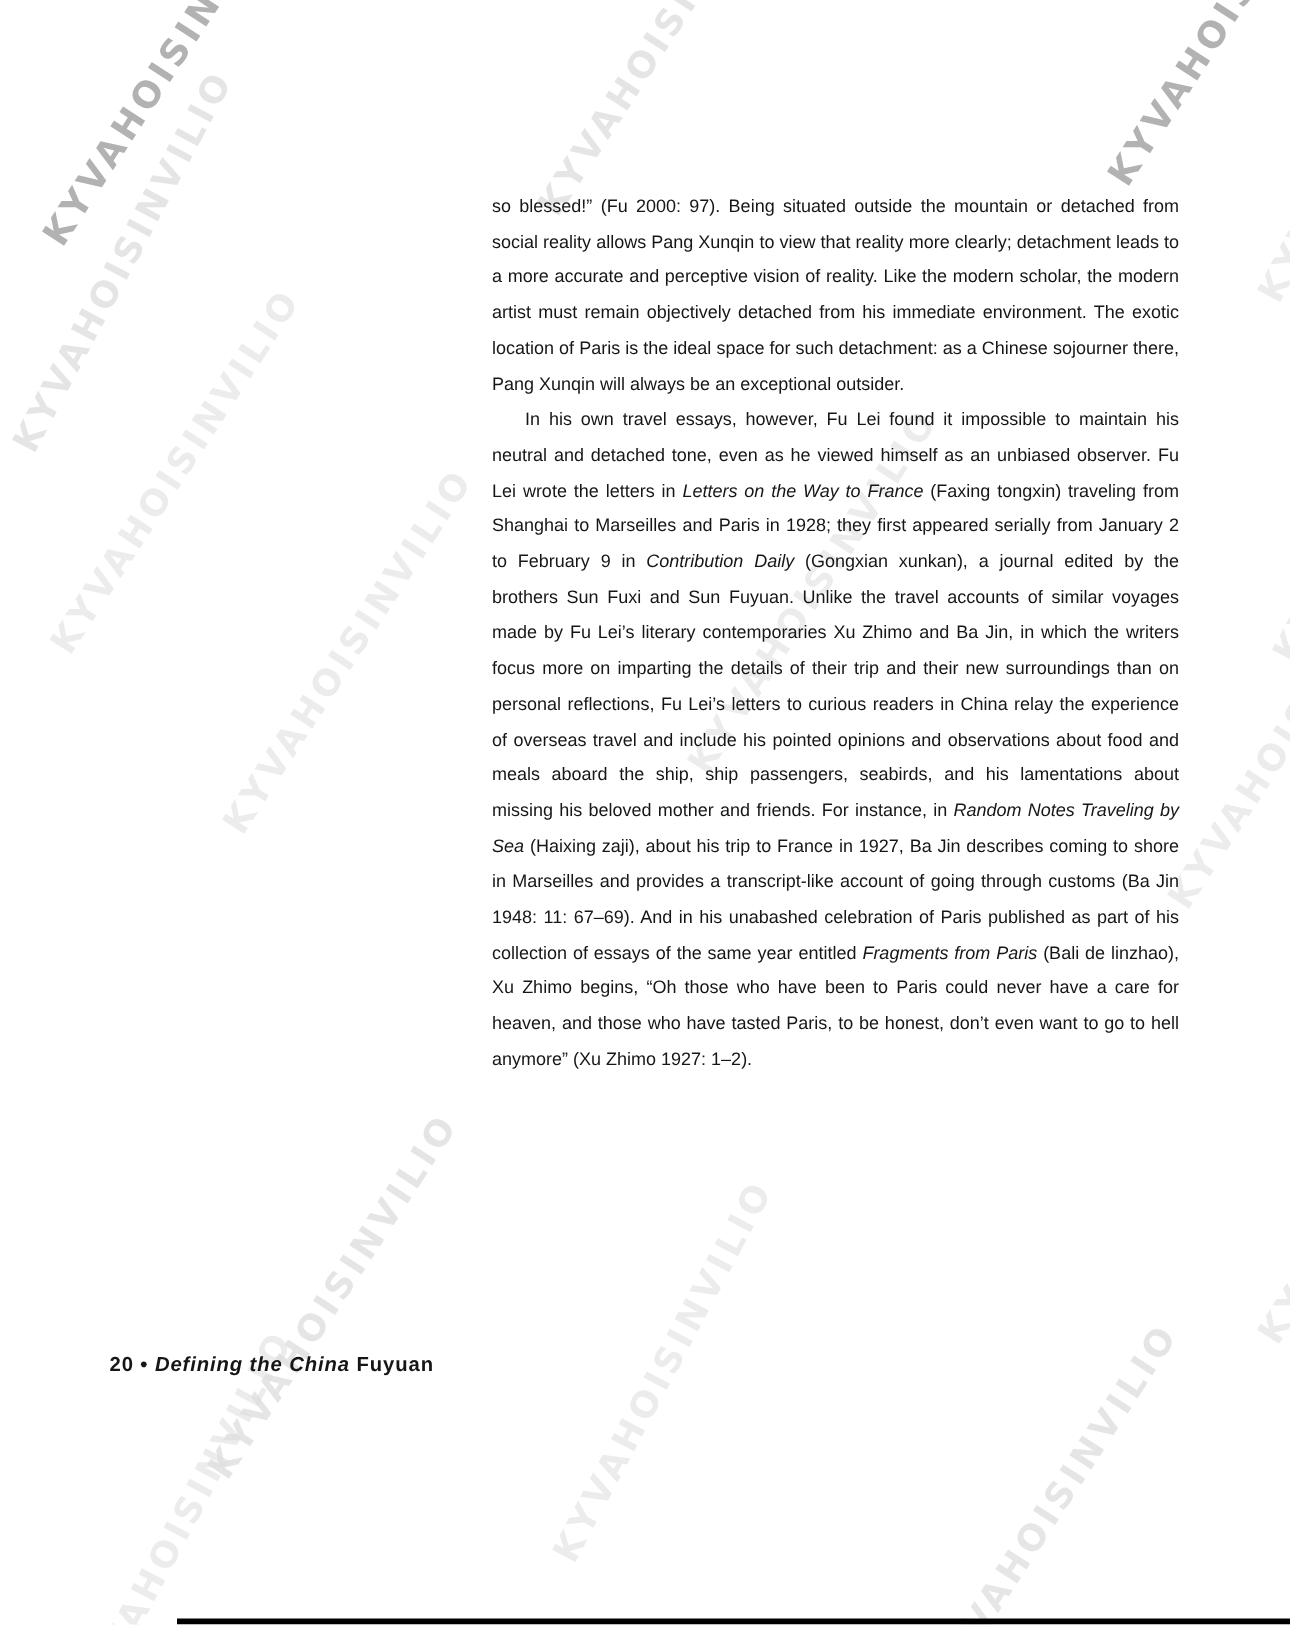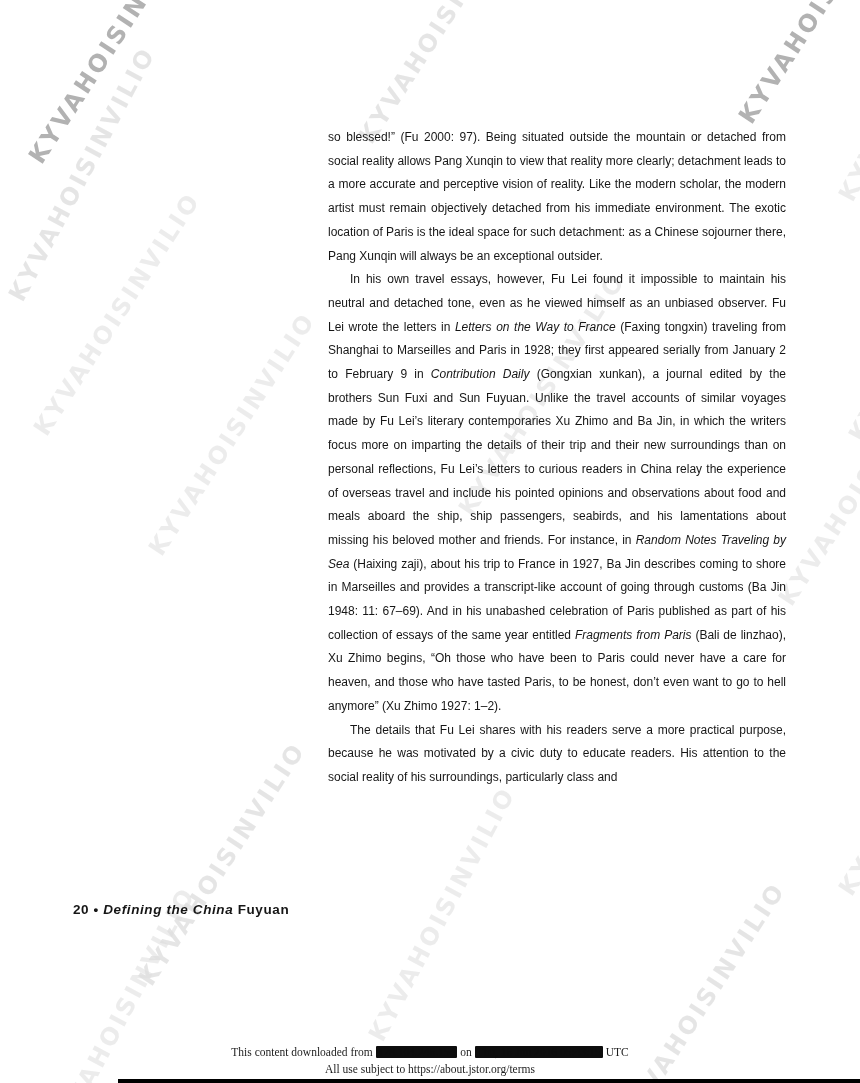--- a/index.html
+++ b/index.html
@@ -93,36 +93,25 @@
   <span class="wm faint" style="left:720px;  top:470px;  transform:rotate(-57deg);">KYVAHOISINVILIO</span>
   <span class="wm" style="left:80px;   top:850px;  transform:rotate(-57deg);">KYVAHOISINVILIO</span>
   <span class="wm faint" style="left:300px;  top:900px;  transform:rotate(-62deg);">KYVAHOISINVILIO</span>
   <span class="wm" style="left:560px;  top:990px;  transform:rotate(-57deg);">KYVAHOISINVILIO</span>
   <span class="wm faint" style="left:780px;  top:760px;  transform:rotate(-57deg);">KYVAHOISINVILIO</span>
   <span class="wm faint" style="left:-20px;  top:1000px; transform:rotate(-62deg);">KYVAHOISINVILIO</span>
 
   <div class="textblock">
     <p class="para"><span>so blessed!” (Fu 2000: 97). Being situated outside the mountain or detached from social reality allows Pang Xunqin to view that reality more clearly; detachment leads to a more accurate and perceptive vision of reality. Like the modern scholar, the modern artist must remain objectively detached from his immediate environment. The exotic location of Paris is the ideal space for such detachment: as a Chinese sojourner there, Pang Xunqin will always be an exceptional outsider.</span></p>
     <p class="para indent"><span>In his own travel essays, however, Fu Lei found it impossible to maintain his neutral and detached tone, even as he viewed himself as an unbiased observer. Fu Lei wrote the letters in </span><span class="it">Letters on the Way to France</span><span> (Faxing tongxin) traveling from Shanghai to Marseilles and Paris in 1928; they first appeared serially from January 2 to February 9 in </span><span class="it">Contribution Daily</span><span> (Gongxian xunkan), a journal edited by the brothers Sun Fuxi and Sun Fuyuan. Unlike the travel accounts of similar voyages made by Fu Lei’s literary contemporaries Xu Zhimo and Ba Jin, in which the writers focus more on imparting the details of their trip and their new surroundings than on personal reflections, Fu Lei’s letters to curious readers in China relay the experience of overseas travel and include his pointed opinions and observations about food and meals aboard the ship, ship passengers, seabirds, and his lamentations about missing his beloved mother and friends. For instance, in </span><span class="it">Random Notes Traveling by Sea</span><span> (Haixing zaji), about his trip to France in 1927, Ba Jin describes coming to shore in Marseilles and provides a transcript-like account of going through customs (Ba Jin 1948: 11: 67–69). And in his unabashed celebration of Paris published as part of his collection of essays of the same year entitled </span><span class="it">Fragments from Paris</span><span> (Bali de linzhao), Xu Zhimo begins, “Oh those who have been to Paris could never have a care for heaven, and those who have tasted Paris, to be honest, don’t even want to go to hell anymore” (Xu Zhimo 1927: 1–2).</span></p>
-    <p class="para indent"><span>The details that Fu Lei shares with his readers serve a more practical purpose, because he was motivated by a civic duty to educate readers. His attention to the social reality of his surroundings, particularly class and</span></p>
   </div>
 
   <div class="runfoot">
     <span>20</span>
     <span>•</span>
     <span class="it">Defining the China</span>
     <span>Fuyuan</span>
   </div>
 
-  <div class="jstor">
-    <div>
-      <span>This content downloaded from</span>
-      <span class="redacted">128.104.246.154</span>
-      <span>on</span>
-      <span class="redacted">Thu, 16 Jun 2016 05:43:15</span>
-      <span>UTC</span>
-    </div>
-    <div>All use subject to https://about.jstor.org/terms</div>
-  </div>
 
   <div class="bottom-bar"></div>
 
 </div>
 
 </body></html>

